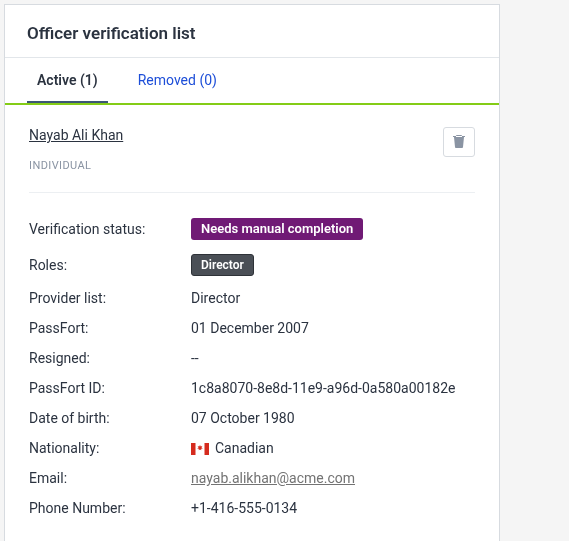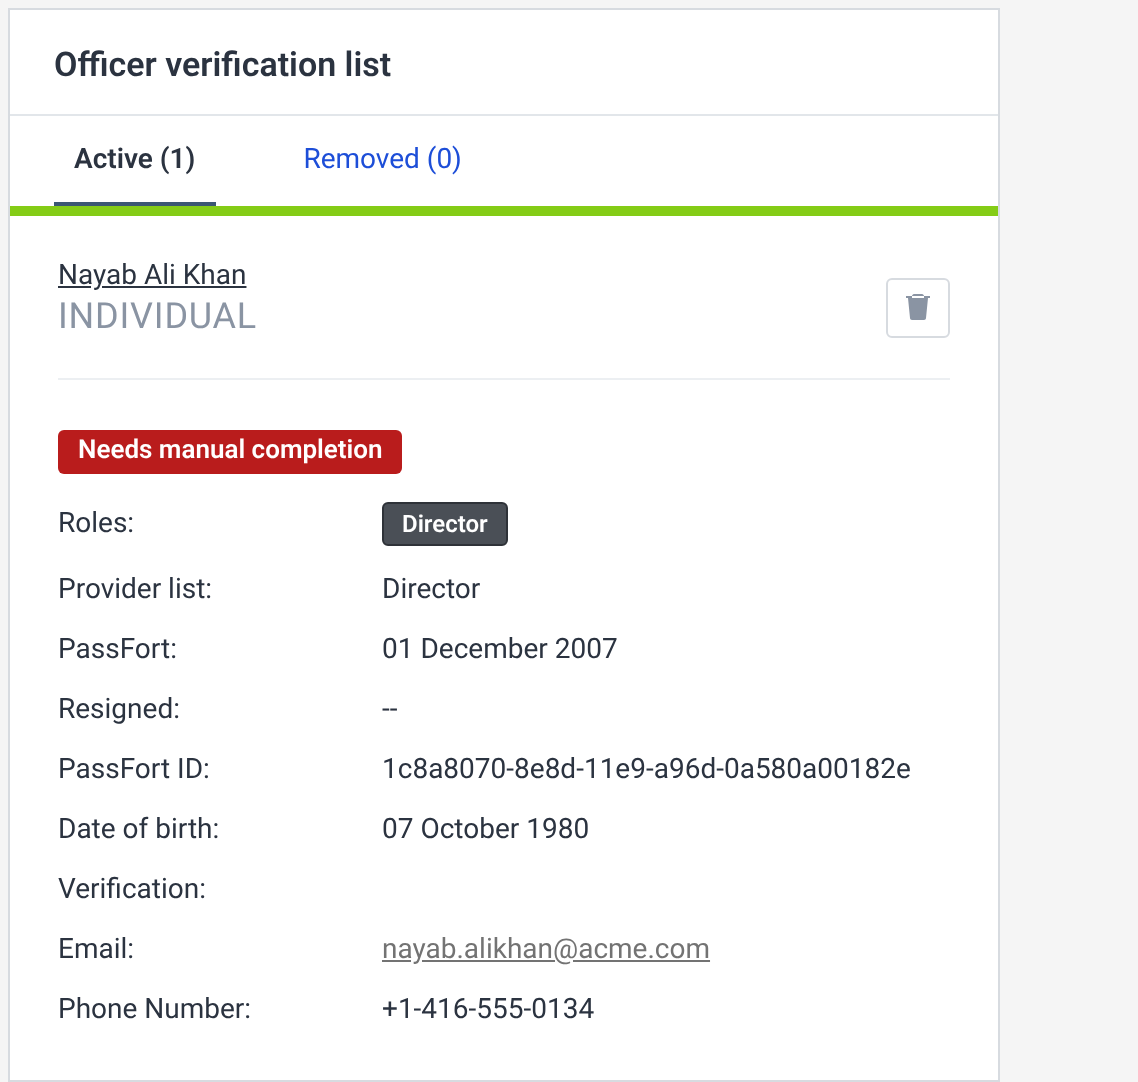--- a/index.html
+++ b/index.html
@@ -1,33 +1,33 @@
 <!DOCTYPE html>
 <html><head>
   <meta charset="utf-8">
   <style>
     * { box-sizing: border-box; margin: 0; padding: 0; }
     body { font-family: -apple-system, BlinkMacSystemFont, "Segoe UI", Roboto, Helvetica, Arial, sans-serif; background: #f5f5f5; padding: 4px; color: #333; }
     .card { width: 496px; background: #fff; border: 1px solid #d7dbe0; }
     .card-header { padding: 18px 22px 14px 22px; border-bottom: 1px solid #e2e6ea; }
     .card-title { font-size: 17px; font-weight: 600; color: #2b3340; }
-    .tabs { display: flex; gap: 34px; padding: 0 22px; border-bottom: 5px solid #84cc16; }
+    .tabs { display: flex; gap: 20px; padding: 0 22px; border-bottom: 2px solid #84cc16; }
     .tab { padding: 14px 10px 13px 10px; font-size: 14px; color: #1d4ed8; cursor: pointer; border-bottom: 2px solid transparent; }
     .tab.active { color: #2b3340; font-weight: 600; border-bottom: 2px solid #3b5773; }
     .content { padding: 22px 24px 20px 24px; }
-    .officer-head { display: flex; justify-content: space-between; align-items: flex-end; }
+    .officer-head { display: flex; justify-content: space-between; align-items: flex-start; }
     .officer-name { font-size: 14px; color: #2b3340; text-decoration: underline; cursor: pointer; }
-    .officer-type { font-size: 18px; color: #8a94a3; margin-top: 2px; letter-spacing: 0.4px; }
+    .officer-type { font-size: 11px; color: #8a94a3; margin-top: 16px; letter-spacing: 0.4px; }
     .delete-btn { width: 32px; height: 30px; border: 1px solid #d7dbe0; border-radius: 3px; background: #fff; display: flex; align-items: center; justify-content: center; cursor: pointer; }
     .delete-btn svg { width: 12px; height: 14px; fill: #8a94a3; }
     .divider { border: none; border-top: 1px solid #eceff2; margin: 20px 0 18px 0; }
     .row { display: flex; align-items: center; padding: 7px 0; font-size: 14px; }
     .row-label { width: 162px; color: #2b3340; }
     .row-value { color: #2b3340; display: flex; align-items: center; gap: 6px; }
-    .badge-blue { background: #b91c1c; color: #fff; font-size: 13px; font-weight: 600; padding: 3px 10px 4px 10px; border-radius: 3px; display: inline-block; }
+    .badge-blue { background: #701a75; color: #fff; font-size: 13px; font-weight: 600; padding: 3px 10px 4px 10px; border-radius: 3px; display: inline-block; }
     .badge-dark { background: #4a4f56; color: #fff; font-size: 12px; font-weight: 600; padding: 3px 9px 3px 9px; border-radius: 3px; display: inline-block; border: 1px solid #2e3238; }
     .email-link { color: #737373; text-decoration: underline; cursor: pointer; }
     .flag { width: 18px; height: 12px; display: inline-block; }
   </style>
 </head>
 <body>
 
 <div class="card">
   <div class="card-header">
     <div class="card-title">Officer verification list</div>
@@ -49,20 +49,21 @@
           <svg viewBox="0 0 12 14">
               <path d="M1 3h10l-1 10c0 .5-.5 1-1 1H3c-.5 0-1-.5-1-1L1 3zm3-2h4c.5 0 1 .5 1 1v1H3V2c0-.5.5-1 1-1zM0 3h12v-1H0v1z"></path>
             </svg>
         </span>
       </button>
     </div>
 
     <hr class="divider">
 
     <div class="row">
+      <div class="row-label">Verification status:</div>
       <div class="row-value">
         <span class="badge-blue">Needs manual completion</span>
       </div>
     </div>
 
     <div class="row">
       <div class="row-label">Roles:</div>
       <div class="row-value">
         <span class="badge-dark">Director</span>
       </div>
@@ -87,21 +88,32 @@
       <div class="row-label">PassFort ID:</div>
       <div class="row-value">1c8a8070-8e8d-11e9-a96d-0a580a00182e</div>
     </div>
 
     <div class="row">
       <div class="row-label">Date of birth:</div>
       <div class="row-value">07 October 1980</div>
     </div>
 
     <div class="row">
-      <div class="row-label">Verification:</div>
+      <div class="row-label">Nationality:</div>
+      <div class="row-value">
+        <span class="flag">
+          <svg viewBox="0 0 18 12">
+              <rect width="18" height="12" fill="#fff"></rect>
+              <rect width="4.5" height="12" fill="#d52b1e"></rect>
+              <rect x="13.5" width="4.5" height="12" fill="#d52b1e"></rect>
+              <path fill="#d52b1e" d="M9 2l.8 1.5 1.6-.4-.9 1.4 1.3 1-1.7.2.2 1.6L9 6.4l-1.3.9.2-1.6-1.7-.2 1.3-1-.9-1.4 1.6.4z"></path>
+            </svg>
+        </span>
+        <span>Canadian</span>
+      </div>
     </div>
 
     <div class="row">
       <div class="row-label">Email:</div>
       <div class="row-value">
         <a class="email-link">nayab.alikhan@acme.com</a>
       </div>
     </div>
 
     <div class="row">

